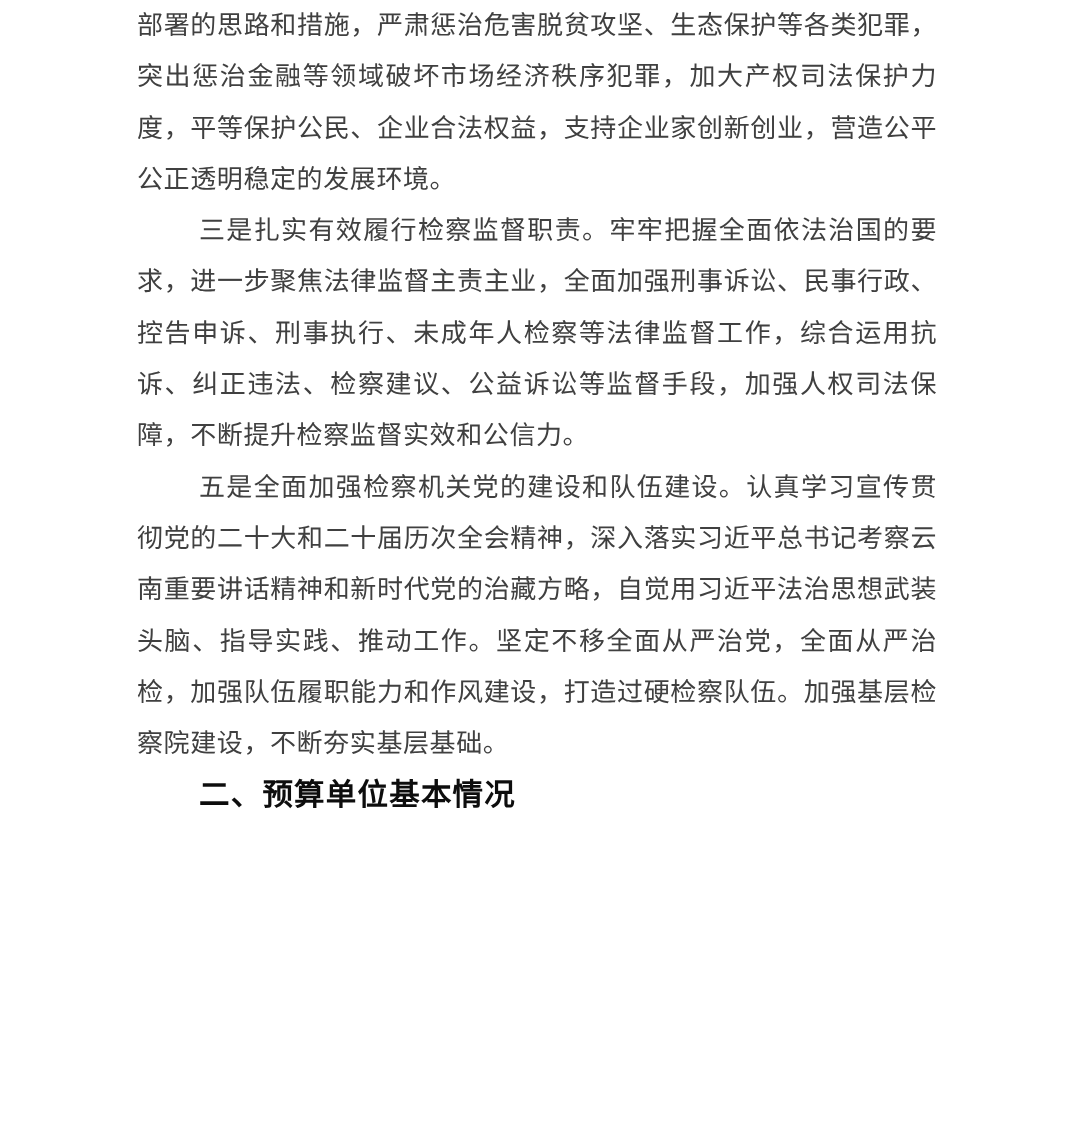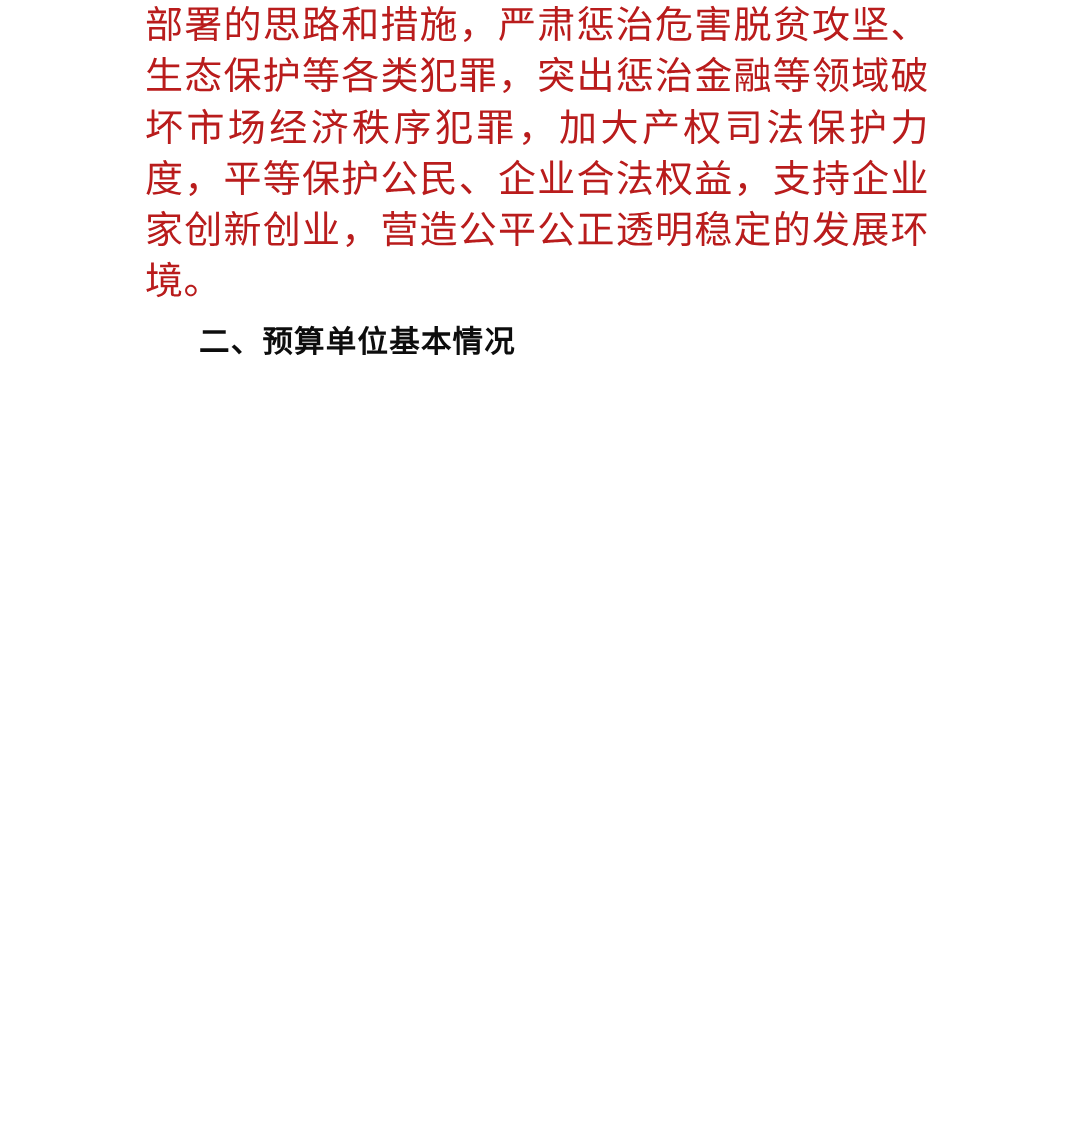--- a/index.html
+++ b/index.html
@@ -23,29 +23,29 @@
     box-sizing: border-box;
     padding: 0;
   }
   .text-column {
     position: absolute;
     left: 137px;
     top: 0px;
     width: 800px;
   }
   .para {
-    margin: 8px;
-    font-size: 38px;
+    margin: 0;
+    font-size: 26px;
     line-height: 51.3px;
     letter-spacing: 0.6px;
     text-align: justify;
     text-justify: inter-character;
     text-align-last: left;
     word-break: break-all;
-    color: #b91c1c;
+    color: #404040;
     font-weight: 400;
   }
   .para.indent {
     text-indent: 62px;
   }
   .heading {
     margin: 0;
     font-size: 30.5px;
     line-height: 51.3px;
     letter-spacing: 1.2px;
@@ -59,19 +59,21 @@
   }
 </style>
 </head>
 <body>
 
 <div class="page">
   <div class="text-column">
 
     <p class="para para-spacer-top">部署的思路和措施，严肃惩治危害脱贫攻坚、生态保护等各类犯罪，突出惩治金融等领域破坏市场经济秩序犯罪，加大产权司法保护力度，平等保护公民、企业合法权益，支持企业家创新创业，营造公平公正透明稳定的发展环境。</p>
 
+    <p class="para indent">三是扎实有效履行检察监督职责。牢牢把握全面依法治国的要求，进一步聚焦法律监督主责主业，全面加强刑事诉讼、民事行政、控告申诉、刑事执行、未成年人检察等法律监督工作，综合运用抗诉、纠正违法、检察建议、公益诉讼等监督手段，加强人权司法保障，不断提升检察监督实效和公信力。</p>
 
 
+    <p class="para indent">五是全面加强检察机关党的建设和队伍建设。认真学习宣传贯彻党的二十大和二十届历次全会精神，深入落实习近平总书记考察云南重要讲话精神和新时代党的治藏方略，自觉用习近平法治思想武装头脑、指导实践、推动工作。坚定不移全面从严治党，全面从严治检，加强队伍履职能力和作风建设，打造过硬检察队伍。加强基层检察院建设，不断夯实基层基础。</p>
 
     <h2 class="heading">二、预算单位基本情况</h2>
 
   </div>
 </div>
 
 </body></html>

